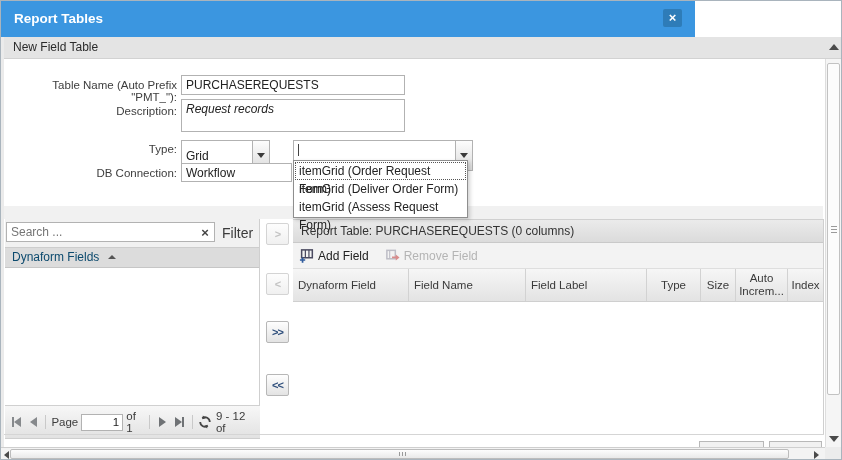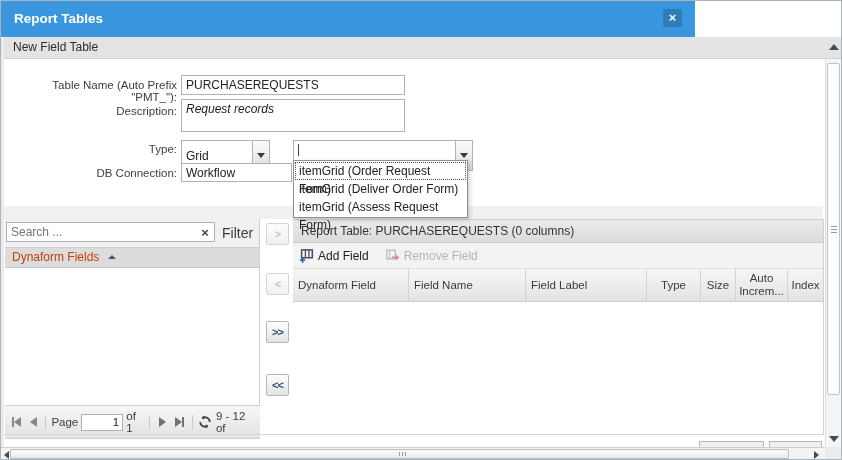--- a/index.html
+++ b/index.html
@@ -48,21 +48,21 @@
   
   .search-row { position:absolute; left:4px; top:218px; width:254px; height:28px; background:#f1f1f1; }
   .search-box { position:absolute; left:5px; top:221px; width:209px; height:20px; border:1px solid #b2b2b2;
                 background:#fff; display:flex; align-items:center; }
   .search-box input { flex:1; border:0; outline:0; padding:0 4px; font-family:"Liberation Sans",sans-serif;
                       font-size:12px; color:#555; min-width:0; }
   .search-clear { width:18px; text-align:center; color:#444; font-size:13px; font-weight:bold; cursor:pointer; }
   .filter-label { position:absolute; left:221px; top:224px; font-size:14px; color:#3b3b3b; }
   .lp-header { position:absolute; left:4px; top:246px; width:254px; height:21px; background:#dcdcdc;
                border-top:1px solid #cdcdcd; border-bottom:1px solid #c6c6c6; line-height:19px;
-               padding-left:7px; font-size:12px; color:#c2410c; cursor:pointer; }
+               padding-left:7px; font-size:12px; color:#0c4a6e; cursor:pointer; }
   .sort-asc { display:inline-block; width:0; height:0; margin-left:9px; border-left:4px solid transparent;
               border-right:4px solid transparent; border-bottom:4px solid #555; vertical-align:2px; }
   .lp-vline { position:absolute; left:258px; top:218px; width:1px; height:215px; background:#cfcfcf; }
 
   
   .pagebar { position:absolute; left:4px; top:404px; width:255px; height:29px;
              background:linear-gradient(#f7f7f7,#e2e2e2); border-top:1px solid #d0d0d0;
              border-bottom:1px solid #cfcfcf; display:flex; align-items:center; padding:16px 4px; gap:3px;
              font-size:11.5px; color:#3c3c3c; }
   .pgbtn { width:15px; height:16px; display:flex; align-items:center; justify-content:center; cursor:pointer; }

